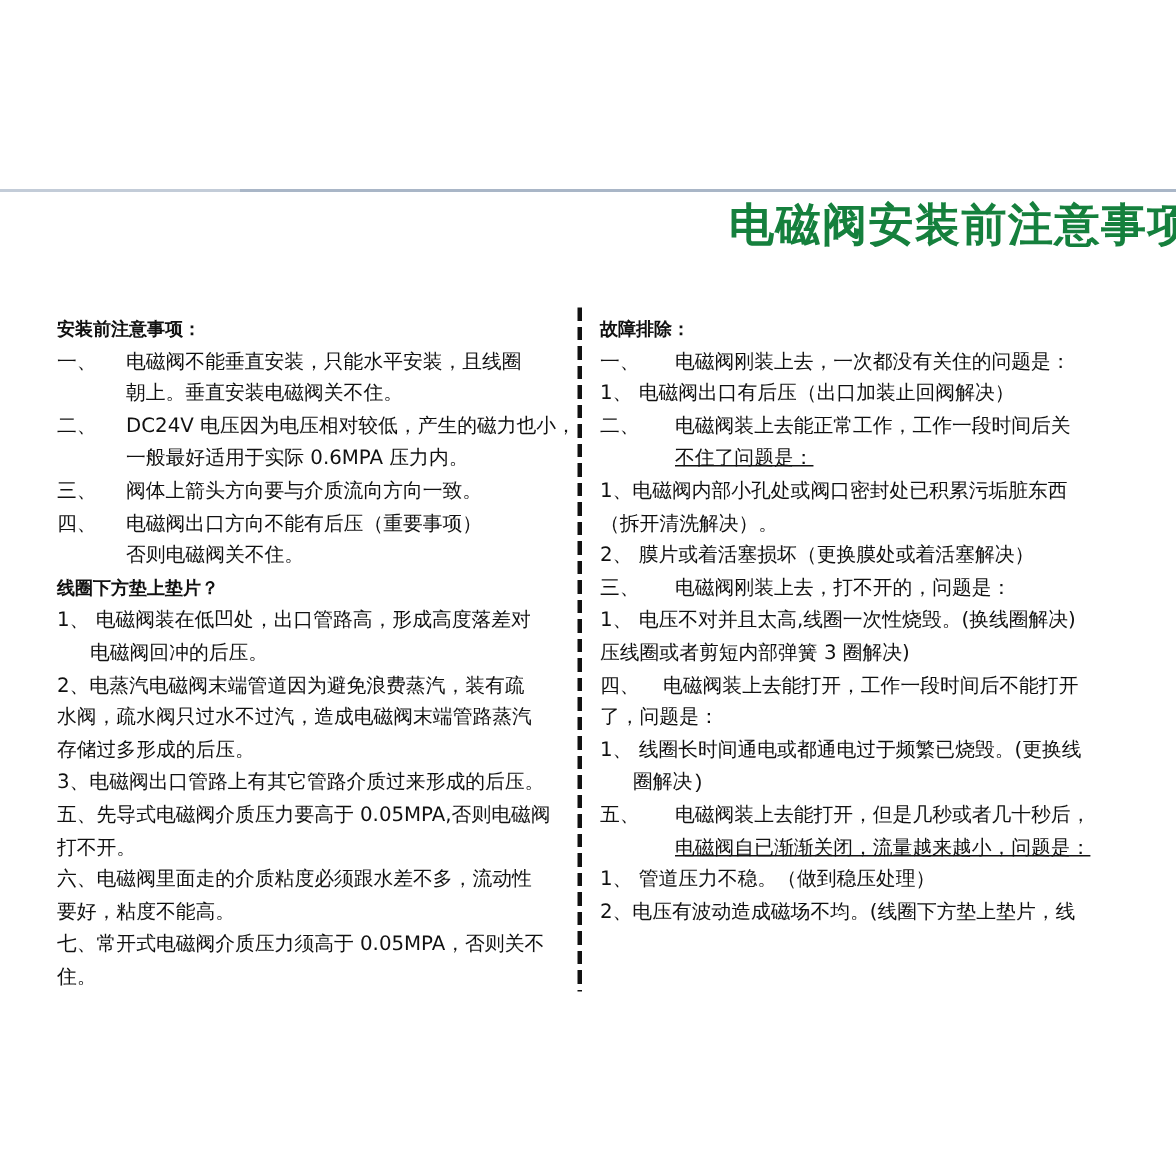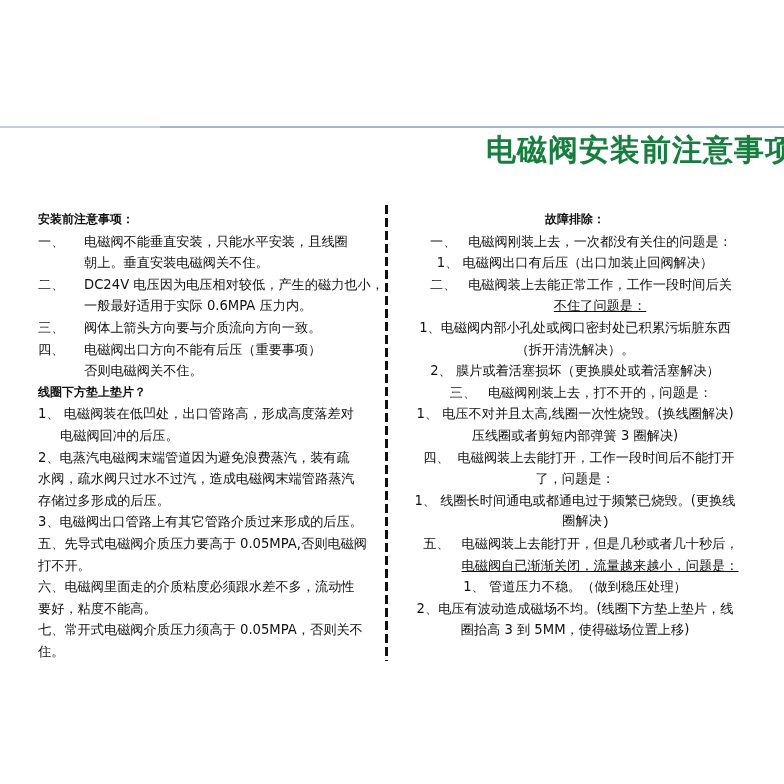--- a/index.html
+++ b/index.html
@@ -12,21 +12,21 @@
   .title {
     position:absolute; left:12px; width:784px; top:130px; text-align:right;
     font-size:30px; font-weight:bold; letter-spacing:1px; color:#15803d;
   }
   .divider {
     position:absolute; left:385px; top:205px; width:3px; height:456px;
     background: repeating-linear-gradient(to bottom, #111 0 9px, transparent 9px 13px);
   }
   .col { position:absolute; top:209px; font-size:13.2px; line-height:21.6px; }
   .col.left { left:38px; width:345px; }
-  .col.right { left:400px; width:350px;text-align:center; }
+  .col.right { left:400px; width:350px; }
   .line { white-space:nowrap; }
   .h { font-weight:bold; font-size:12px; }
   .num { display:inline-block; width:46px; }
   .num.wide { width:50px; }
   .ind { padding-left:46px; }
   .ind2 { padding-left:50px;text-decoration:underline; }
   .ind3 { padding-left:22px;font-family:Liberation Mono, monospace; }
 </style>
 </head>
 <body>
@@ -77,14 +77,13 @@
   <div class="line">1、 电压不对并且太高,线圈一次性烧毁。(换线圈解决)</div>
   <div class="line">压线圈或者剪短内部弹簧 3 圈解决)</div>
   <div class="line"><span class="num" style="width:42px">四、</span><span>电磁阀装上去能打开，工作一段时间后不能打开</span></div>
   <div class="line">了，问题是：</div>
   <div class="line">1、 线圈长时间通电或都通电过于频繁已烧毁。(更换线</div>
   <div class="line ind3">圈解决)</div>
   <div class="line"><span class="num wide">五、</span><span>电磁阀装上去能打开，但是几秒或者几十秒后，</span></div>
   <div class="line ind2">电磁阀自已渐渐关闭，流量越来越小，问题是：</div>
   <div class="line">1、 管道压力不稳。（做到稳压处理）</div>
   <div class="line">2、电压有波动造成磁场不均。(线圈下方垫上垫片，线</div>
-  <div class="line">圈抬高 3 到 5MM，使得磁场位置上移)</div>
 </div>
 
 </body></html>

